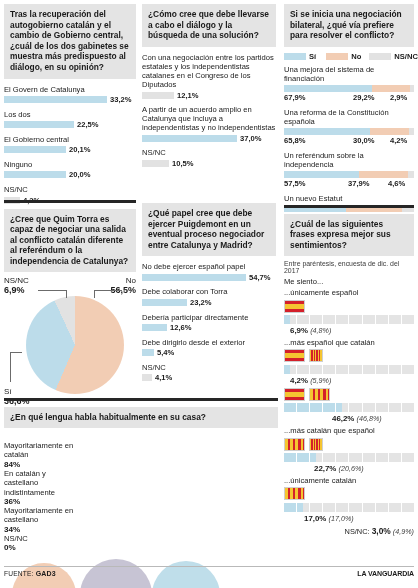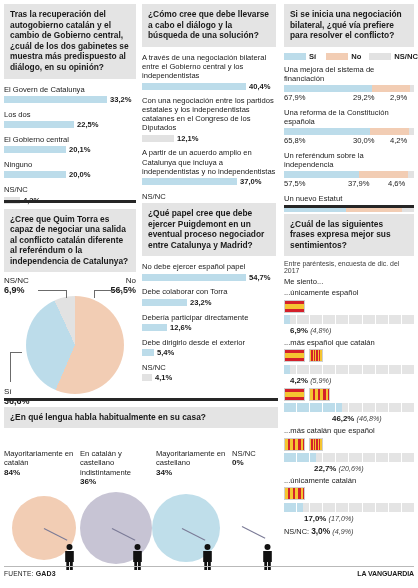--- a/index.html
+++ b/index.html
@@ -41,21 +41,21 @@
   .sw.ns{ background:#e2e2e2; }
   .legend .lb{ font-size:7.6px; font-weight:bold; }
 
   
   .stackrow{ margin-bottom:6px; }
   .stacklabel{ font-size:7.6px; line-height:9px; margin-bottom:2px; }
   .stack{ display:flex; height:7px; width:130px; }
   .seg-si{ background:#bcdcea; }
   .seg-no{ background:#f2cdb4; }
   .seg-ns{ background:#e2e2e2; }
-  .stackvals{ position:relative; height:10px; font-size:7.6px; font-weight:normal; }
+  .stackvals{ position:relative; height:10px; font-size:7.6px; font-weight:bold; }
   .stackvals span{ position:absolute; top:1px; }
 
   
   .piewrap{ position:relative; width:132px; height:140px; margin-top:2px; }
   .pie{ position:absolute; left:22px; top:22px; width:98px; height:98px; border-radius:50%; }
   .pielabel{ position:absolute; font-size:8px; line-height:9.6px; }
   .pielabel b{ font-size:9px; }
   .lead{ position:absolute; background:#6b6b6b; }
 
   
@@ -69,21 +69,21 @@
   .flag.cat{ background:
       repeating-linear-gradient(to right,#f5c531 0 2.6px,#d4202a 2.6px 5.2px); }
   .flag.cat2{ background:
       repeating-linear-gradient(to right,#f5c531 0 1.3px,#d4202a 1.3px 2.6px); }
   .cells{ display:flex; gap:1px; width:130px; }
   .cell{ flex:1; height:9px; background:#e4e4e4; }
   .cell.on{ background:#bcdcea; }
   .cell.half{ background:linear-gradient(to right,#bcdcea 50%,#e4e4e4 50%); }
   .pctline{ font-size:7.9px; font-weight:bold; margin:2px 0 0 0; }
   .pctline i{ font-size:7.2px; font-weight:normal; font-style:italic; color:#444; }
-  .nsline{ font-size:7.4px; margin-top:3px; }
+  .nsline{ text-align:right; font-size:7.4px; margin-top:3px; }
   .nsline b{ font-size:8.4px; }
   .nsline i{ font-style:italic; color:#444; font-size:7.2px; }
 
   
   .bottom{ position:absolute; left:4px; top:398px; width:274px; }
   .bubbles{ position:relative; height:96px; margin-top:4px; }
   .bub{ position:absolute; border-radius:50%; }
   .person{ position:absolute; width:11px; height:26px; }
   .leadline{ position:absolute; height:1px; background:#7a7a96; transform-origin:left center; }
   .langcols{ display:flex; }
@@ -162,27 +162,20 @@
     <div class="lead" style="left:6px; top:78px; width:12px; height:1px;"></div>
     <div class="lead" style="left:6px; top:78px; width:1px; height:30px;"></div>
   </div>
   <div class="hrule"></div>
 </div>
 
 <div class="col c2" style="top:4px;">
   <div class="qbox">¿Cómo cree que debe llevarse a cabo el diálogo y la búsqueda de una solución?</div>
   <div class="barblock">
     <div class="barrow">
-        <div class="barlabel">A través de una negociación bilateral entre el Gobierno central y los independentistas</div>
-      <div class="barline">
-          <div class="bar" style="width:104px"></div>
-          <div class="barval">40,4%</div>
-        </div>
-      </div>
-    <div class="barrow">
         <div class="barlabel">Con una negociación entre los partidos estatales y los independentistas catalanes en el Congreso de los Diputados</div>
       <div class="barline">
           <div class="bar grey" style="width:32px"></div>
           <div class="barval">12,1%</div>
         </div>
       </div>
     <div class="barrow">
         <div class="barlabel">A partir de un acuerdo amplio en Catalunya que incluya a independentistas y no independentistas</div>
       <div class="barline">
           <div class="bar" style="width:95px"></div>
@@ -423,21 +416,21 @@
   </div>
 
   <div class="nsline">
     <span>NS/NC:</span> <b>3,0%</b> <i>(4,9%)</i>
   </div>
 </div>
 
 <div class="bottom">
   <div class="rule"></div>
   <div class="qbox">¿En qué lengua habla habitualmente en su casa?</div>
-  <div class="langcols" style="margin-top:21px;">
+  <div class="langcols" style="margin-top:13px;flex-direction:column;">
     <div class="langcol" style="width:76px"><span>Mayoritariamente en catalán</span><b>84%</b></div>
     <div class="langcol" style="width:76px"><span>En catalán y castellano indistintamente</span><b>36%</b></div>
     <div class="langcol" style="width:76px"><span>Mayoritariamente en castellano</span><b>34%</b></div>
     <div class="langcol" style="width:40px"><span>NS/NC</span><b>0%</b></div>
   </div>
 
   <div class="bubbles">
     <div class="bub" style="left:8px;  top:6px; width:64px; height:64px; background:#f2cdb4;"></div>
     <div class="bub" style="left:76px; top:2px; width:72px; height:72px; background:#c7c4d4;"></div>
     <div class="bub" style="left:148px;top:4px; width:68px; height:68px; background:#bfdeea;"></div>

